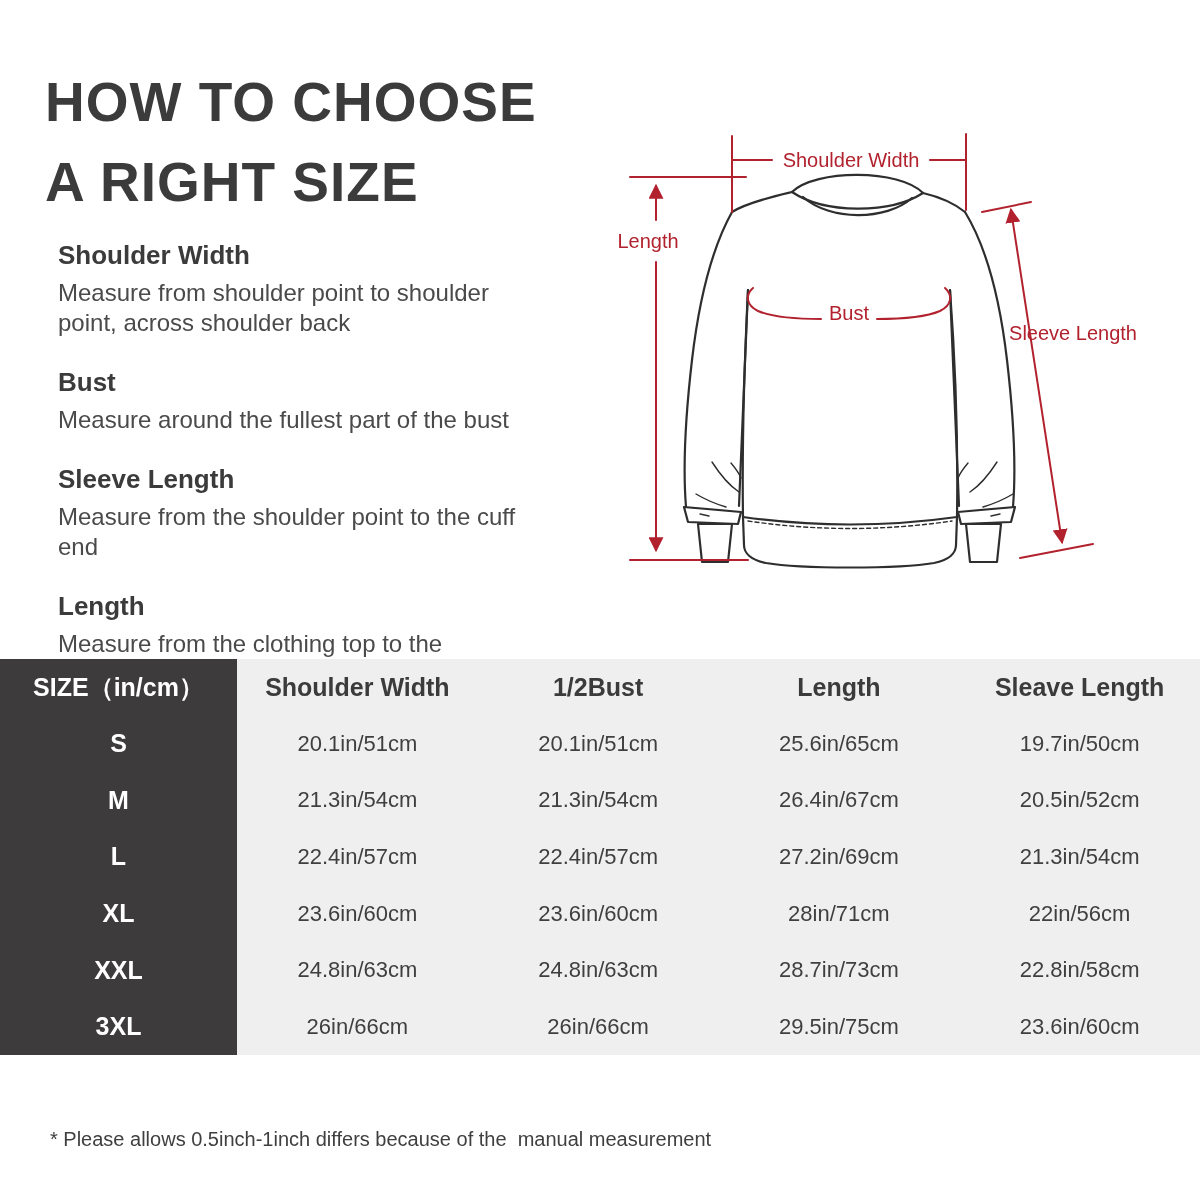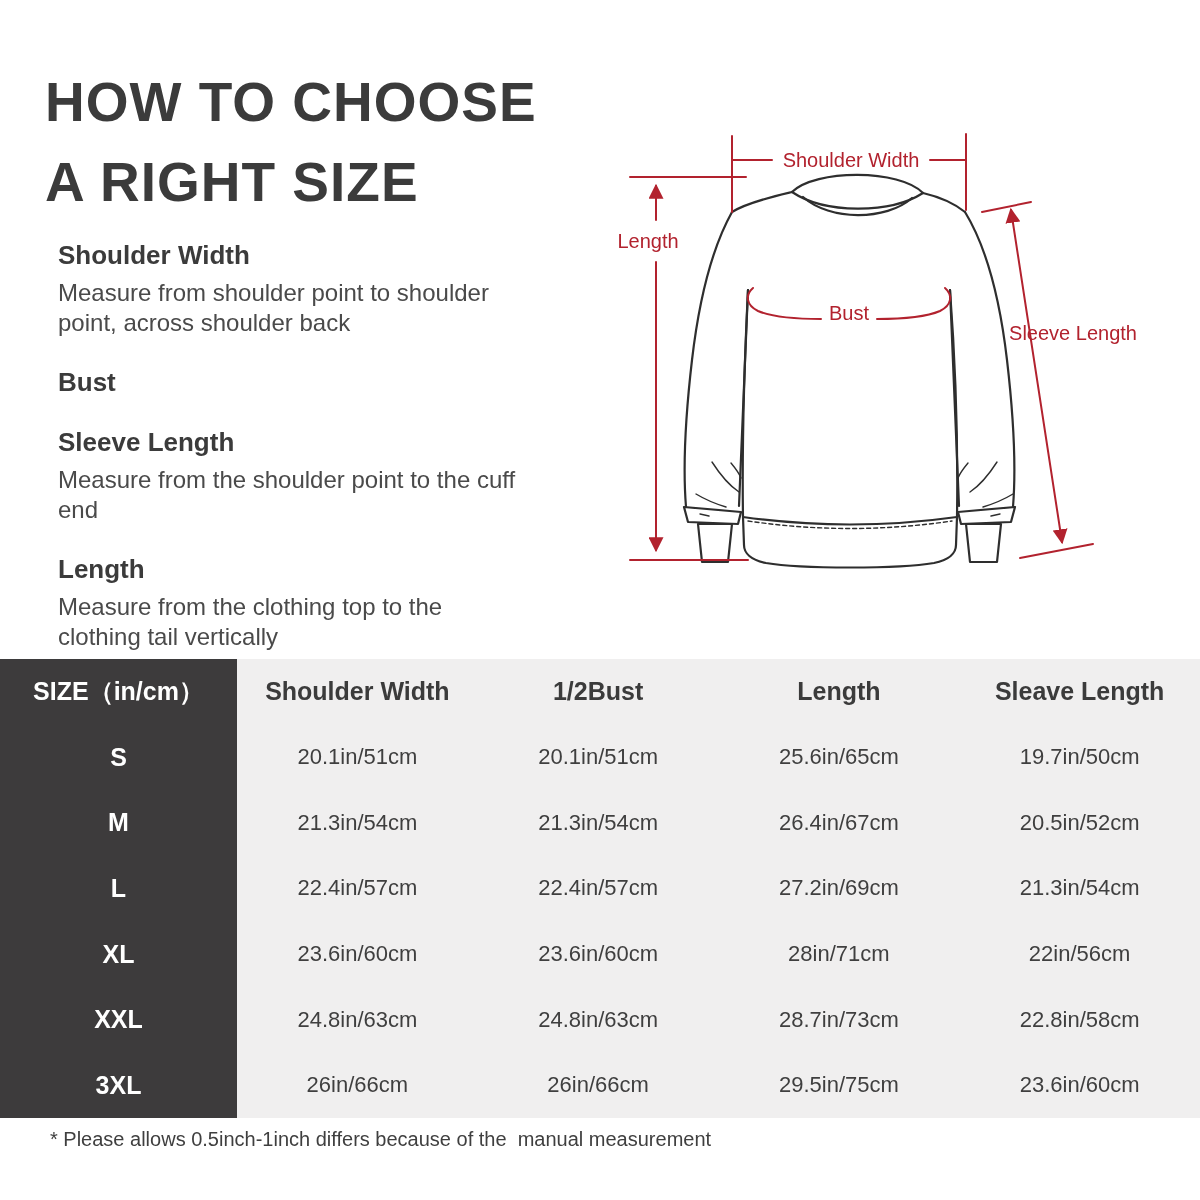--- a/index.html
+++ b/index.html
@@ -26,21 +26,21 @@
   }
   
   .diagram{position:absolute;left:600px;top:100px;width:590px;height:540px;}
   .diagram svg{display:block;width:100%;height:100%;}
   .dia-label{
     font-family:"Liberation Sans", sans-serif;
     font-size:20px;fill:#b2222e;
   }
   
   .size-table{
-    position:absolute;left:0;top:659px;width:1200px;height:459px;
+    position:absolute;left:0;top:659px;width:1200px;height:396px;
     display:grid;
     grid-template-columns:237px 1fr 1fr 1fr 1fr;
     grid-template-rows:repeat(7,1fr);
   }
   .cell{
     display:flex;align-items:center;justify-content:center;
     background:#f0efef;color:#3f3f3f;font-size:22px;
   }
   .cell.size-col{
     background:#3d3b3c;color:#ffffff;font-weight:bold;font-size:25px;
@@ -62,20 +62,21 @@
   <div>A RIGHT SIZE</div>
 </div>
 
 <div class="guide">
   <div class="guide-section">
     <div class="guide-heading">Shoulder Width</div>
     <div class="guide-body">Measure from shoulder point to shoulder point, across shoulder back</div>
   </div>
   <div class="guide-section">
     <div class="guide-heading">Bust</div>
+    <div class="guide-body">Measure around the fullest part of the bust</div>
   </div>
   <div class="guide-section">
     <div class="guide-heading">Sleeve Length</div>
     <div class="guide-body">Measure from the shoulder point to the cuff end</div>
   </div>
   <div class="guide-section">
     <div class="guide-heading">Length</div>
     <div class="guide-body">Measure from the clothing top to the clothing tail vertically</div>
   </div>
 </div>

